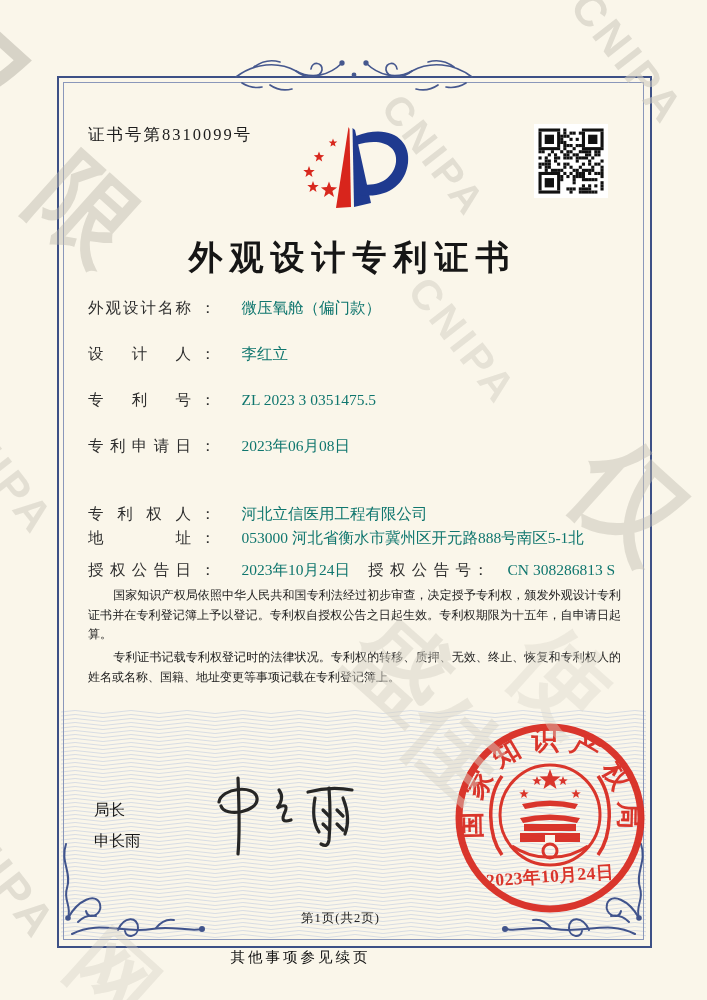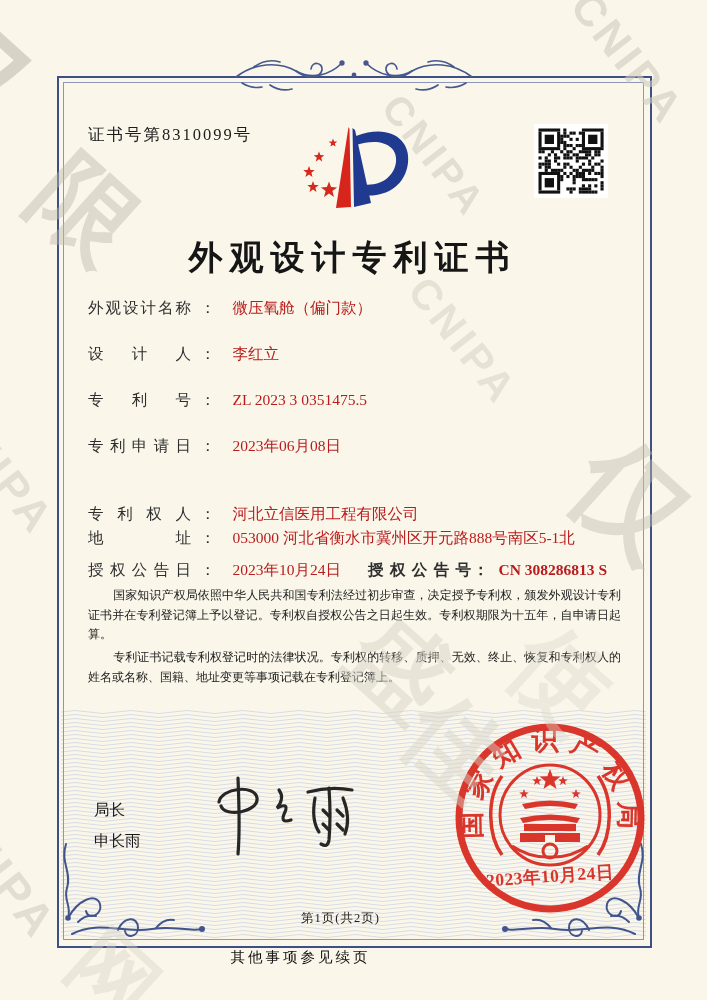--- a/index.html
+++ b/index.html
@@ -17,23 +17,23 @@
   .orn-br{left:497px;top:842px;transform:scaleX(-1);}
   
   .cert-no{position:absolute;left:88px;top:124px;font-size:16.5px;letter-spacing:2px;z-index:5;}
   .logo{position:absolute;left:288px;top:110px;z-index:5;}
   .qr{position:absolute;left:534px;top:124px;z-index:5;}
   .title{position:absolute;left:57px;top:210px;width:591px;text-align:center;
          font-size:34px;font-weight:bold;letter-spacing:7px;color:#161616;z-index:5;margin-top:25px;}
   .row{position:absolute;left:88px;display:flex;align-items:baseline;font-size:15.5px;z-index:5;gap:7px;}
   .flabel{display:inline-block;width:103px;text-align:justify;text-align-last:justify;color:#2e2e2e;}
   .fcolon{margin-left:2px;color:#2e2e2e;}
-  .fvalue{margin-left:10px;color:#b91c1c;white-space:nowrap;}
+  .fvalue{margin-left:19px;color:#0f766e;white-space:nowrap;}
   .r0{top:298px}.r1{top:344px}.r2{top:390px}.r3{top:436px}.r4{top:504px}.r5{top:528px}.r6{top:560px}
-  .row2{position:absolute;left:368px;top:560px;display:flex;align-items:baseline;font-size:15.5px;z-index:5;font-weight:bold;}
+  .row2{position:absolute;left:368px;top:560px;display:flex;align-items:baseline;font-size:15.5px;z-index:5;}
   .body-text{position:absolute;left:88px;top:586px;width:533px;z-index:5;
              font-size:12px;line-height:1.64;text-align:justify;color:#1b1b1b;}
   .body-text p{margin:0 0 3px 0;text-indent:2.1em;}
   .sig-title{position:absolute;left:94px;top:800px;font-size:15.5px;z-index:6;
              font-family:Liberation Sans, sans-serif;color:#161616;}
   .sig-name{position:absolute;left:94px;top:831px;font-size:15.5px;z-index:6;
             font-family:"Liberation Sans","DejaVu Sans",sans-serif;color:#161616;}
   .sig-hand{position:absolute;left:205px;top:772px;z-index:6;}
   .seal{position:absolute;left:450px;top:718px;z-index:6;}
   .page-num{position:absolute;left:45px;top:910px;width:591px;text-align:center;

